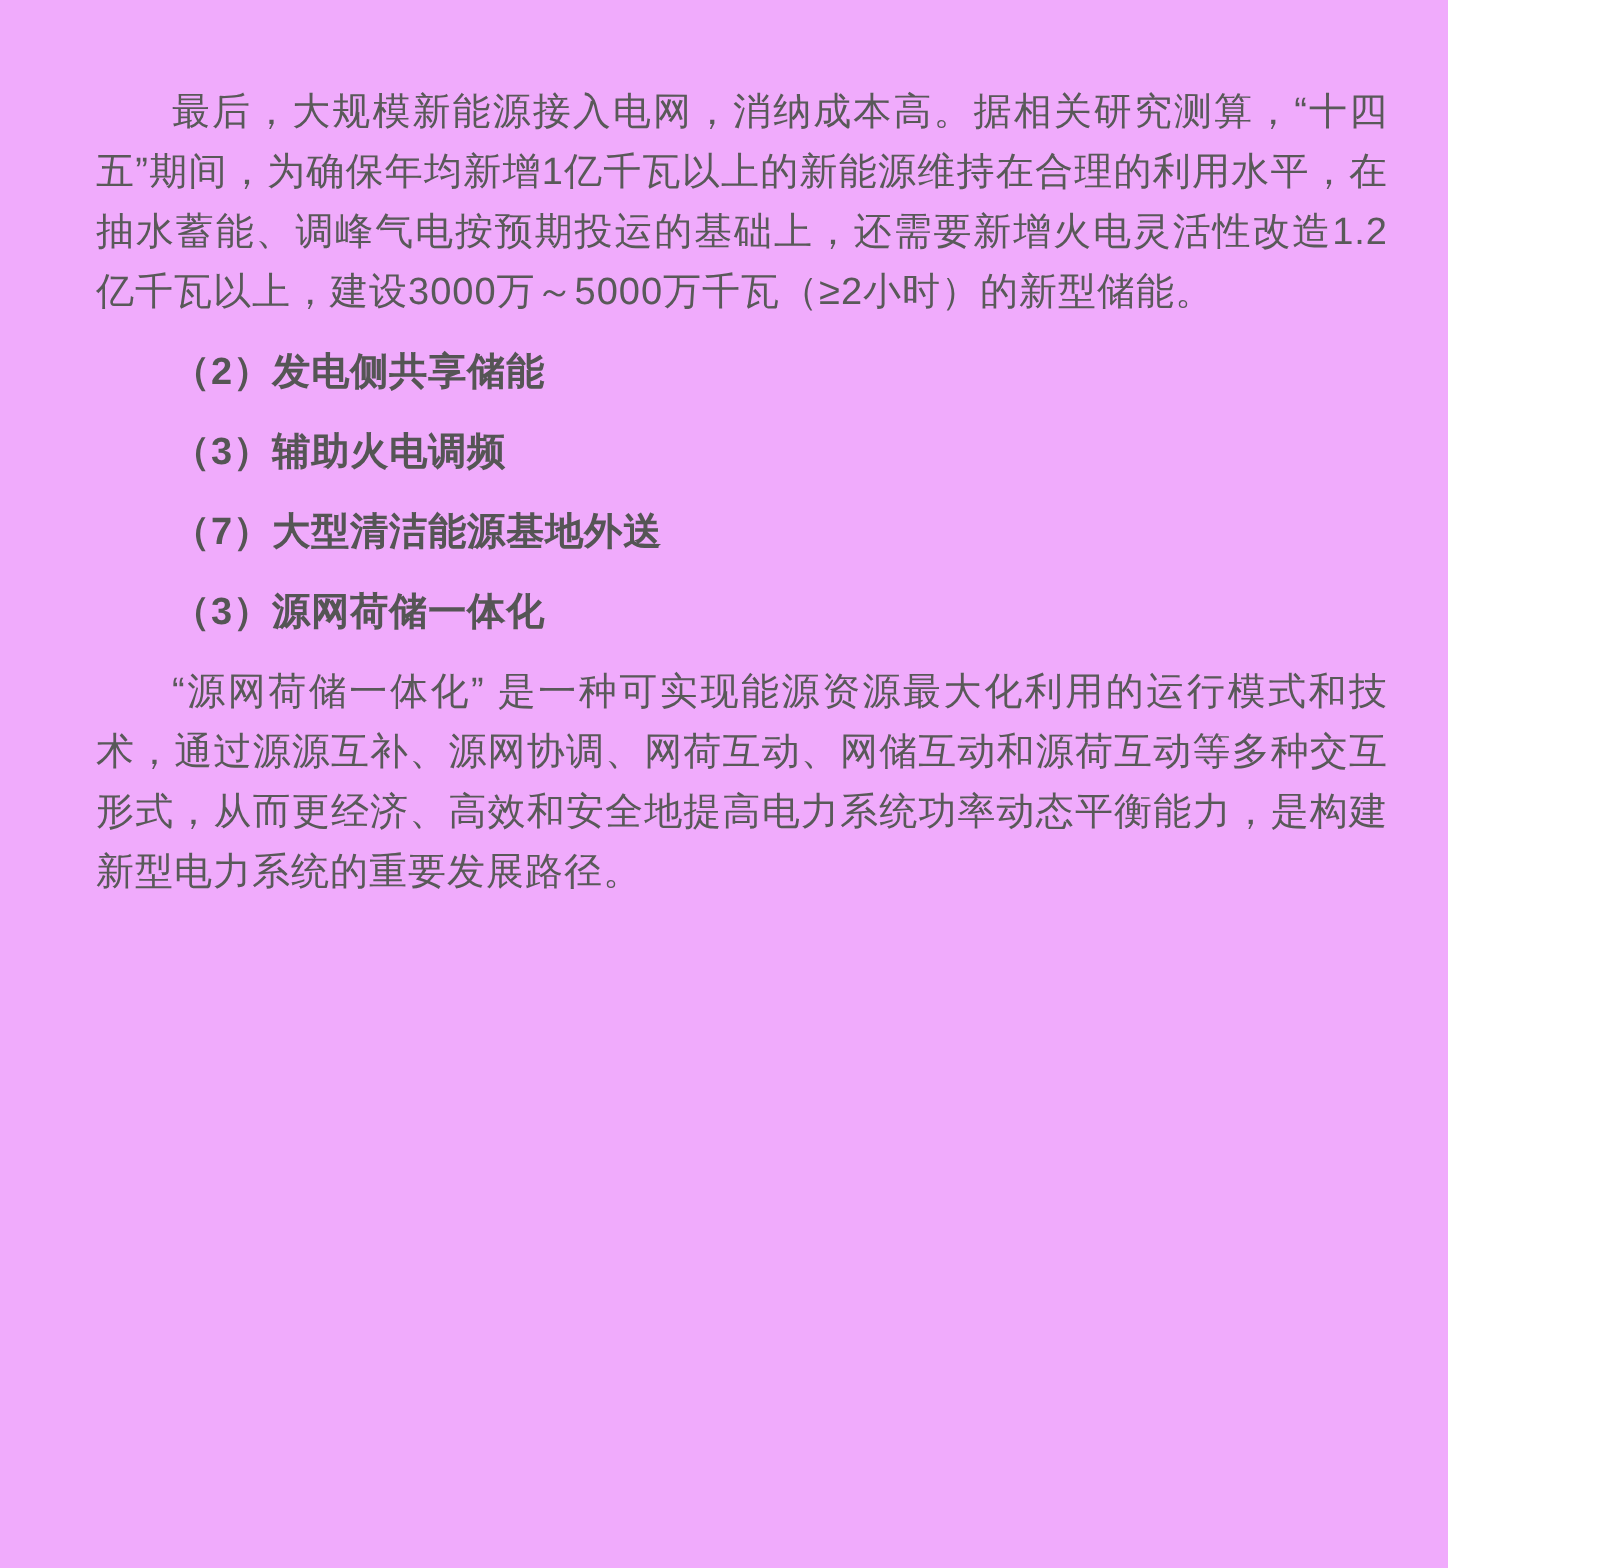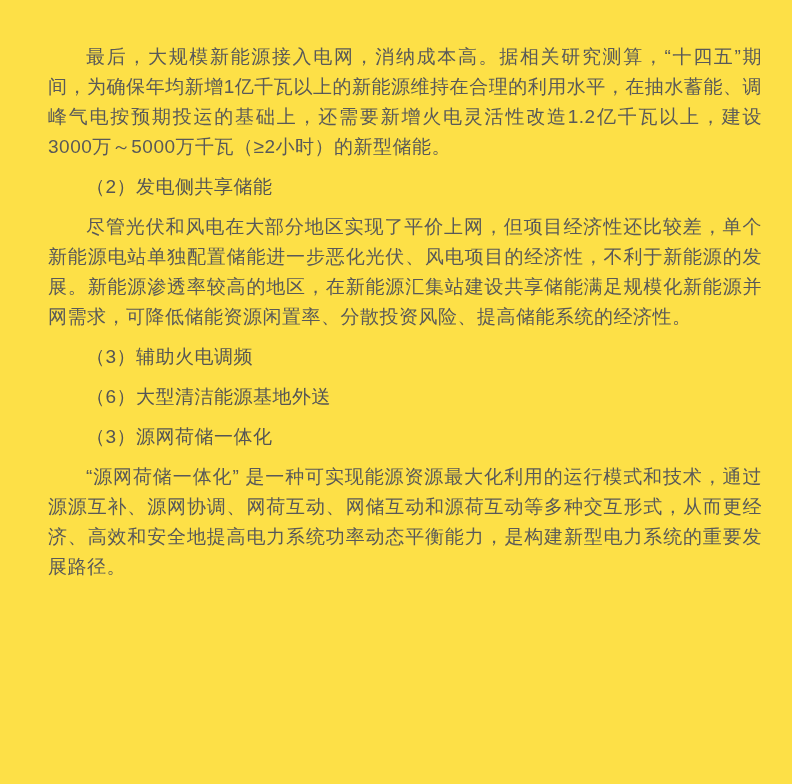--- a/index.html
+++ b/index.html
@@ -7,58 +7,57 @@
     padding: 0;
     background: #ffffff;
   }
   body {
     width: 800px;
     height: 784px;
     overflow: hidden;
   }
   .page {
     box-sizing: border-box;
-    width: 792px;
+    width: 724px;
     height: 784px;
     padding: 42px 30px 0 48px;
     font-family: "Liberation Sans", "DejaVu Sans", sans-serif;
     color: #595959;
-    background: #fde047;
+    background: #f0abfc;
   }
   .para {
     margin: 0;
     font-size: 19px;
     line-height: 30px;
     text-align: justify;
     text-indent: 2em;
     letter-spacing: 0.5px;
     font-weight: normal;
   }
   .heading {
     margin: 10px 0;
     font-size: 19px;
     line-height: 30px;
     text-indent: 2em;
     letter-spacing: 0.5px;
-    font-weight: normal;
+    font-weight: bold;
     color: #555555;
   }
 </style>
 </head>
 <body>
 
 <div class="page">
   <p class="para">最后，大规模新能源接入电网，消纳成本高。据相关研究测算，“十四五”期间，为确保年均新增1亿千瓦以上的新能源维持在合理的利用水平，在抽水蓄能、调峰气电按预期投运的基础上，还需要新增火电灵活性改造1.2亿千瓦以上，建设3000万～5000万千瓦（≥2小时）的新型储能。</p>
 
   <h3 class="heading">（2）发电侧共享储能</h3>
 
-  <p class="para">尽管光伏和风电在大部分地区实现了平价上网，但项目经济性还比较差，单个新能源电站单独配置储能进一步恶化光伏、风电项目的经济性，不利于新能源的发展。新能源渗透率较高的地区，在新能源汇集站建设共享储能满足规模化新能源并网需求，可降低储能资源闲置率、分散投资风险、提高储能系统的经济性。</p>
 
   <h3 class="heading">（3）辅助火电调频</h3>
 
 
-  <h3 class="heading">（6）大型清洁能源基地外送</h3>
+  <h3 class="heading">（7）大型清洁能源基地外送</h3>
 
 
   <h3 class="heading">（3）源网荷储一体化</h3>
 
   <p class="para">“源网荷储一体化” 是一种可实现能源资源最大化利用的运行模式和技术，通过源源互补、源网协调、网荷互动、网储互动和源荷互动等多种交互形式，从而更经济、高效和安全地提高电力系统功率动态平衡能力，是构建新型电力系统的重要发展路径。</p>
 </div>
 
 </body></html>

